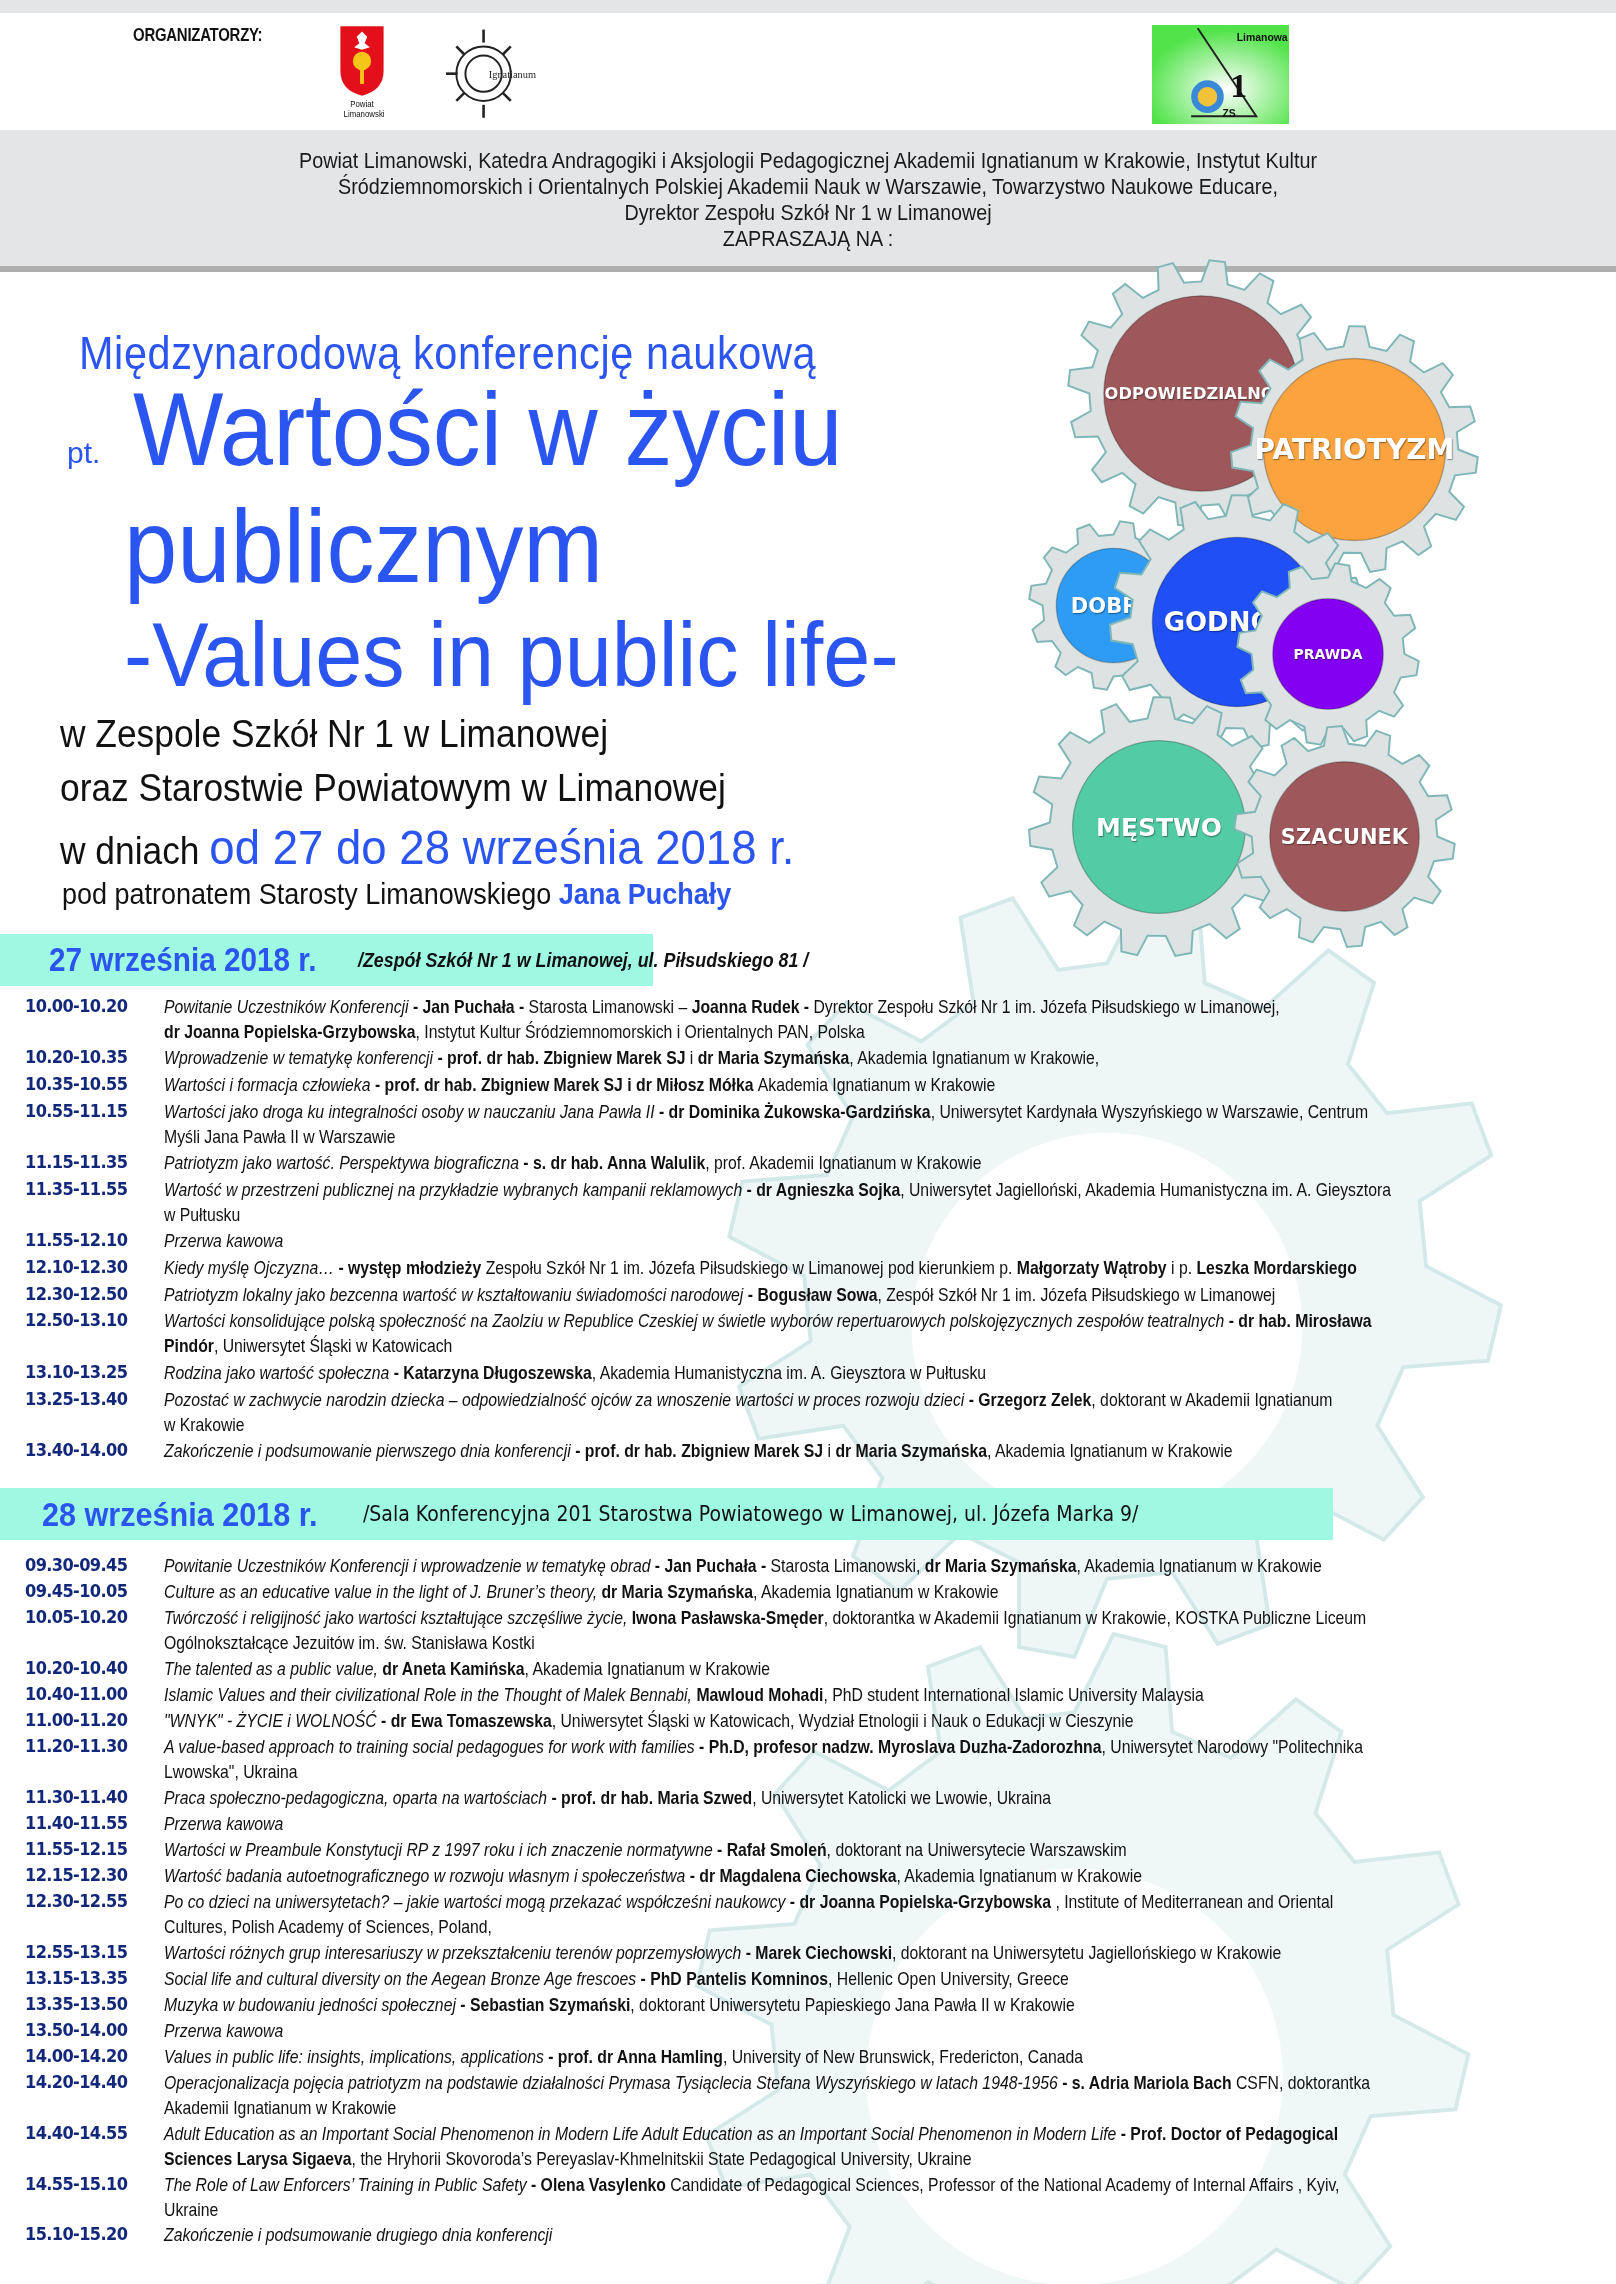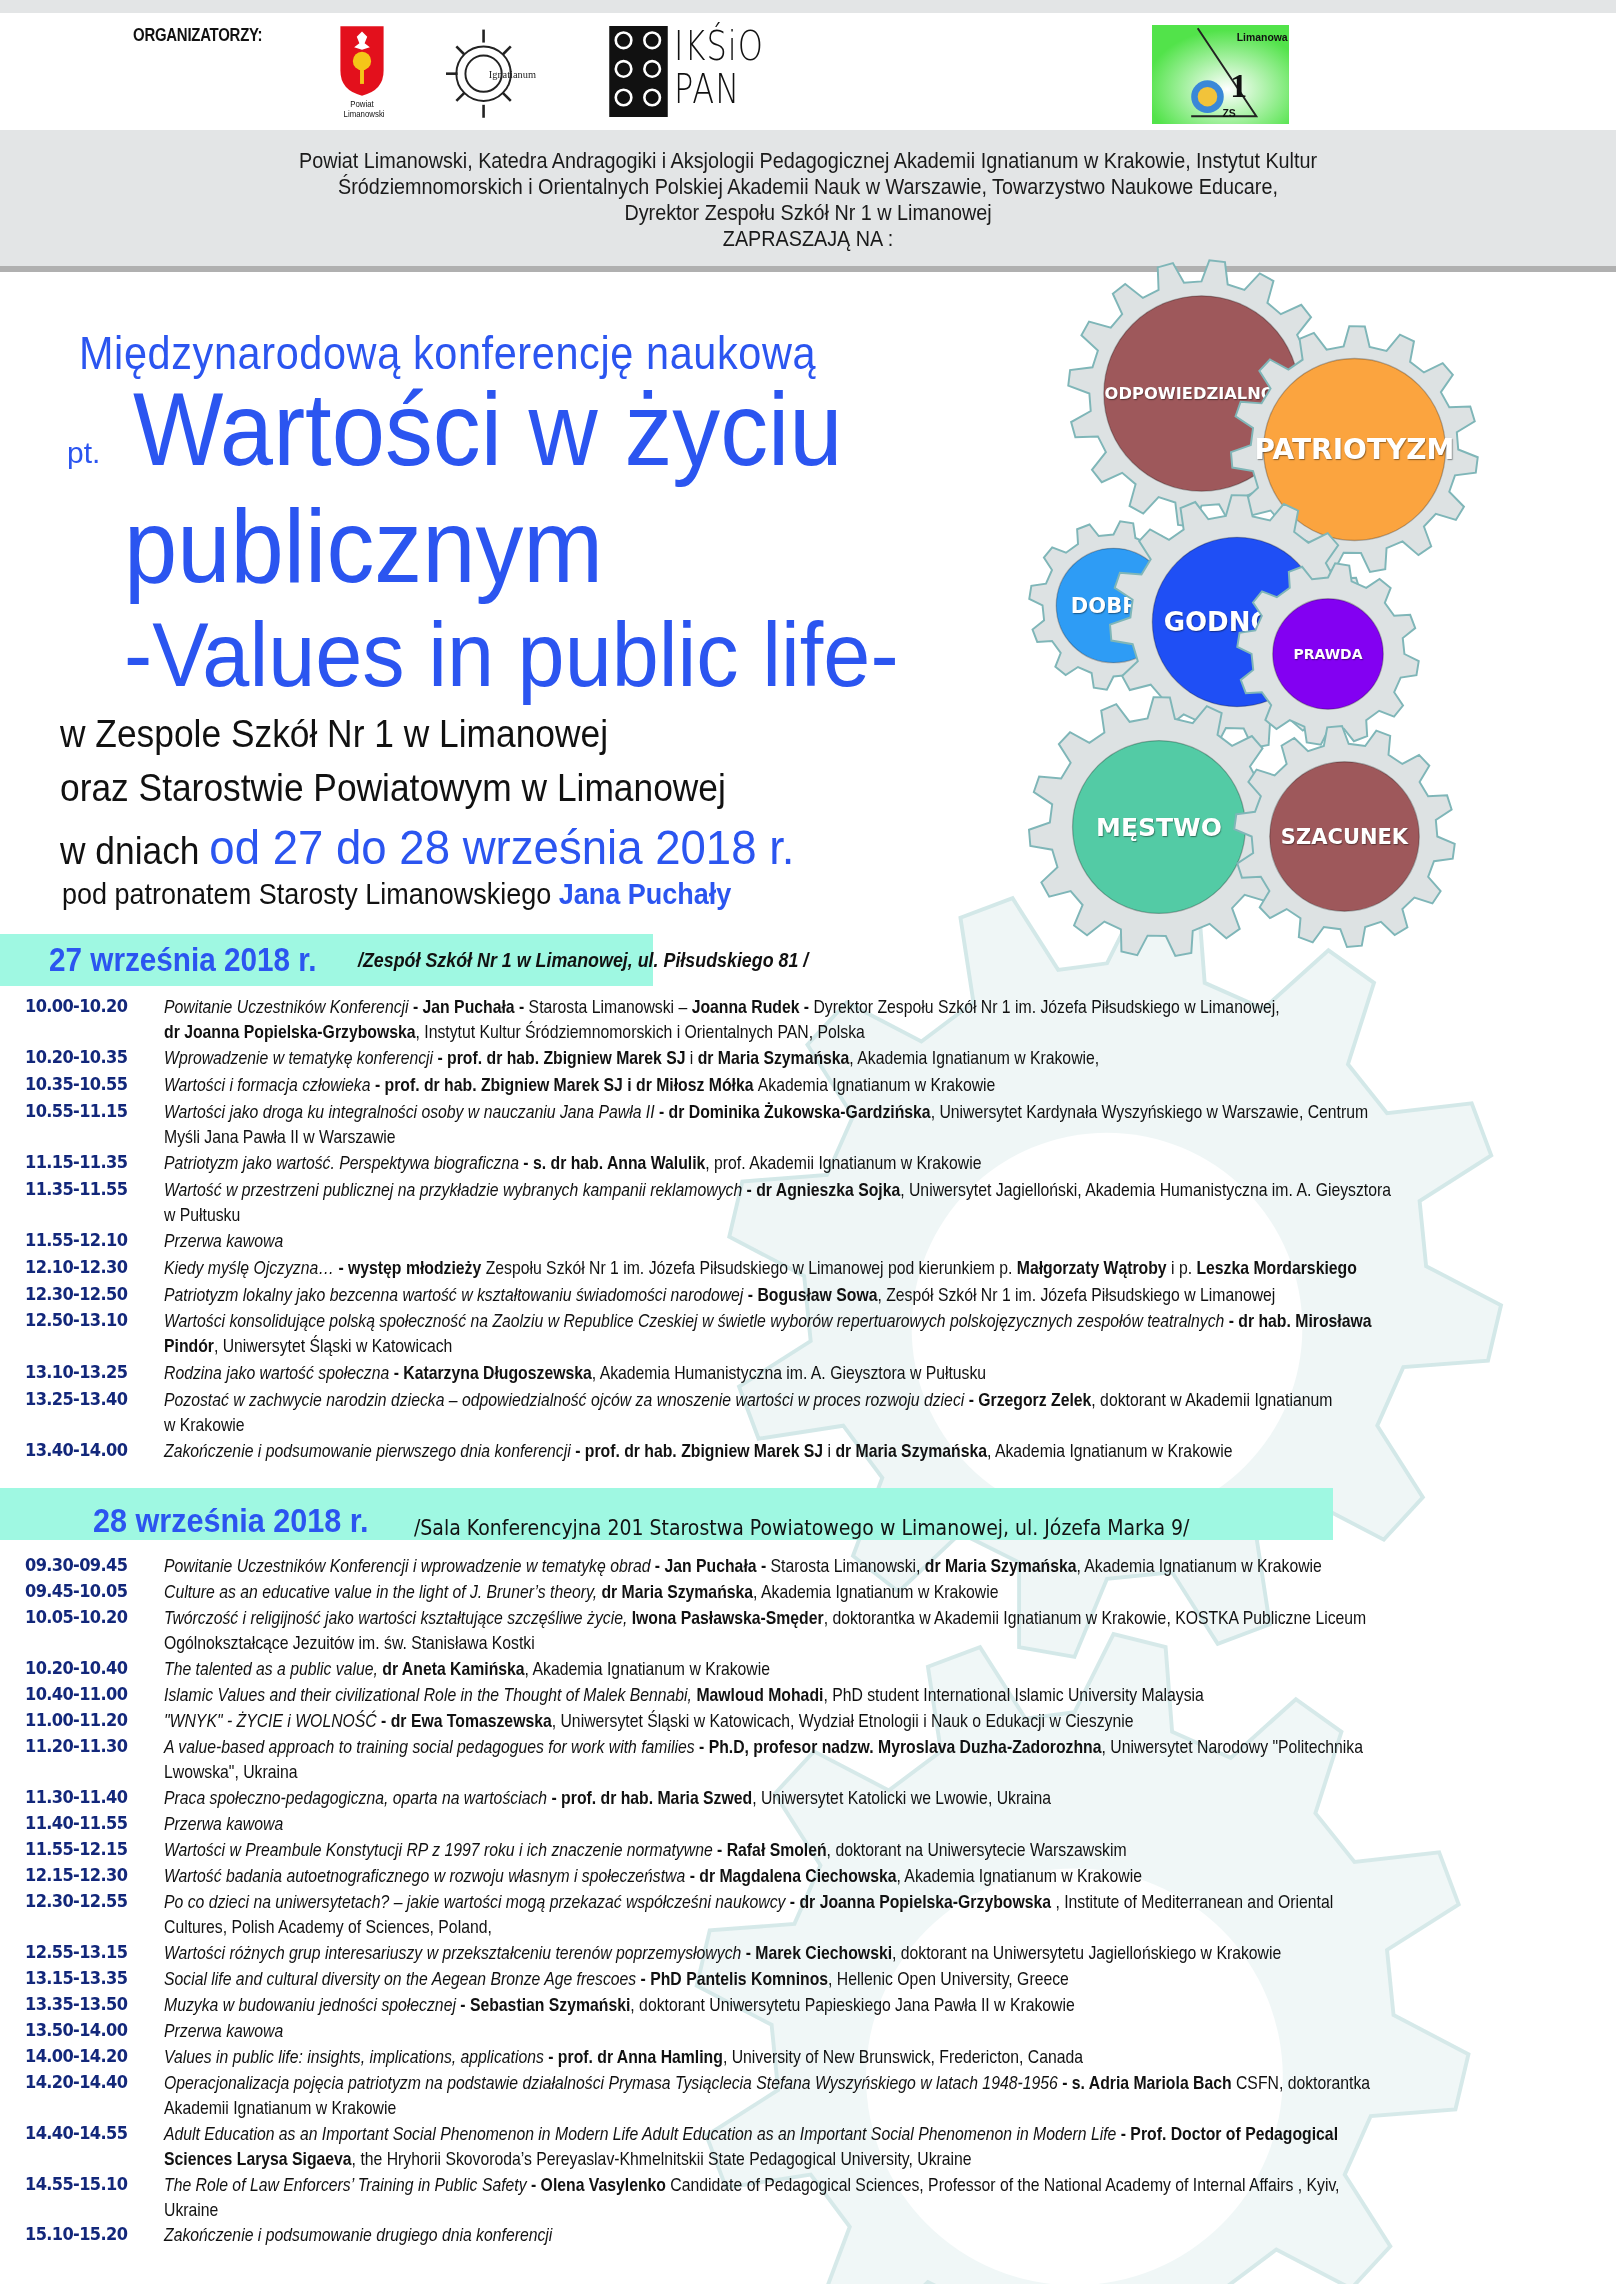--- a/index.html
+++ b/index.html
@@ -42,21 +42,21 @@
   
   .gear-wrap { position: absolute; }
   .gear-wrap svg { position: absolute; left: 0; top: 0; overflow: visible; }
   .gear-label { position: absolute; left: 0; top: 0; width: 100%; height: 100%; display: flex; align-items: center; justify-content: center; color: #fff; font-family: "DejaVu Sans", sans-serif; font-weight: bold; text-shadow: 0.7px 1.3px 1.3px rgba(0,0,0,0.45); }
 
   
   .day-header { position: absolute; left: 0; height: 52px; background: #9ff8e2; display: flex; align-items: center; }
   .day-header .date { color: #2b55f0; font-weight: bold; font-size: 33px; transform: scaleX(0.9); transform-origin: left; white-space: nowrap; }
   .day-header .place { color: #111; font-size: 21px; font-style: italic; white-space: nowrap; }
   .day1 { top: 934px; width: 653px; padding-left: 49px; }
-  .day2 { top: 1488px; width: 1333px; padding-left: 93px; align-items: flex-end; }
+  .day2 { top: 1488px; width: 1333px; padding-left: 42px; }
   .day1 .place { margin-left: 11.7px; font-weight: bold; transform: scaleX(0.85); transform-origin: left; }
   .day2 .place { margin-left: 14.3px; font-style: normal; font-family: "DejaVu Sans", sans-serif; transform: scaleX(0.9); transform-origin: left; }
   .day1 .date { font-size: 33px; }
   .day2 .date { font-size: 34px; }
 
   
   .schedule { position: absolute; left: 0; width: 1616px; }
   .row { position: absolute; left: 0; width: 1616px; }
   .time { position: absolute; left: 25px; width: 140px; font-family: "DejaVu Sans", sans-serif; font-weight: bold; font-size: 18px; color: #12277a; letter-spacing: -0.7px; white-space: nowrap; transform: scaleX(0.9); transform-origin: left; }
   .desc { position: absolute; left: 164px; width: 1667px; font-size: 19px; line-height: 25px; color: #111; transform: scaleX(0.83); transform-origin: left; }
@@ -106,37 +106,20 @@
         <line x1="4" y1="72" x2="22" y2="72"></line>
           <line x1="20" y1="30" x2="32" y2="42"></line>
         <line x1="104" y1="30" x2="92" y2="42"></line>
           <line x1="20" y1="114" x2="32" y2="102"></line>
         <line x1="104" y1="114" x2="92" y2="102"></line>
       </g>
       <text x="70" y="78" font-family="Liberation Serif, serif" font-size="16" fill="#222">Ignatianum</text>
     </svg>
   </div>
 
-  <div class="logo logo-iksio">
-    <svg width="59" height="91" viewBox="0 0 90 140" style="position:absolute; left:0; top:0;">
-      <rect x="0" y="0" width="90" height="140" fill="#111"></rect>
-      <g stroke="#fff" stroke-width="4" fill="none">
-        <circle cx="22" cy="22" r="12"></circle>
-          <circle cx="66" cy="22" r="12"></circle>
-        <circle cx="22" cy="66" r="12"></circle>
-          <circle cx="66" cy="66" r="12"></circle>
-        <circle cx="22" cy="110" r="12"></circle>
-          <circle cx="66" cy="110" r="12"></circle>
-      </g>
-    </svg>
-    <div style="position:absolute; left:65px; top:-1.3px; font-size:40px; line-height:43px; font-family:'DejaVu Sans', sans-serif; font-weight:300; letter-spacing:1.3px; transform:scaleX(0.8); transform-origin:left;">
-      <div>IKŚiO</div>
-      <div>PAN</div>
-    </div>
-  </div>
 
 
   <div class="logo logo-zs">
     <svg width="137" height="99" viewBox="0 0 210 152">
       <defs>
           <radialGradient id="zg" cx="0.55" cy="0.65" r="0.6">
             <stop offset="0" stop-color="#ffffff"></stop>
             <stop offset="1" stop-color="#52e34a"></stop>
           </radialGradient>
         </defs>

